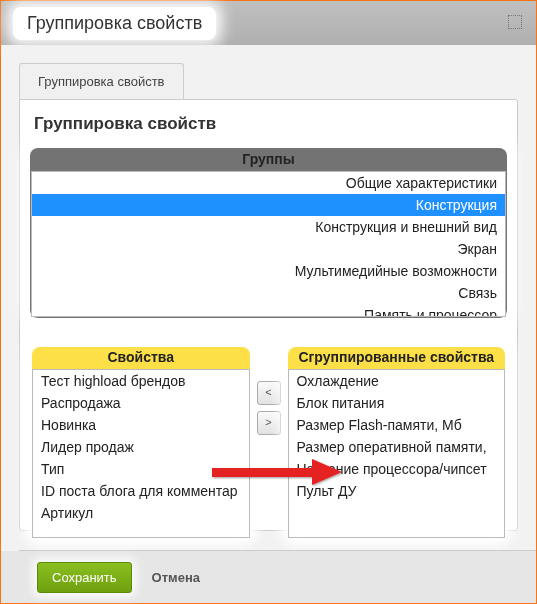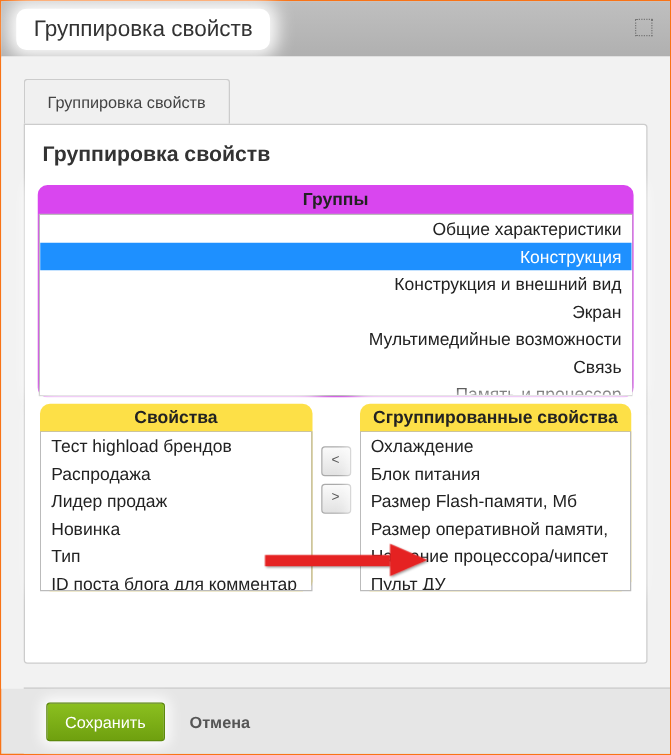--- a/index.html
+++ b/index.html
@@ -77,23 +77,23 @@
     font-size: 17px;
     font-weight: bold;
     color: #333;
     margin: 4px 0 14px 2px;
   }
 
   .groups-block {
     border: 1px solid transparent;
     border-radius: 8px;
     padding: 2px 0 0;
-    margin: 0 -2px 5px;
+    margin: 0 -2px 29px;
     box-shadow: 0 0 12px 8px rgba(255,255,255,1);
-    background: #d946ef;
+    background: #737373;
   }
   .section-label {
     text-align: center;
     font-weight: bold;
     font-size: 14px;
     color: #222;
     margin-bottom: 4px;
   }
   .listbox {
     border: 1px solid #bbb;
@@ -124,21 +124,21 @@
     gap: 6px;
     position: relative;
   }
   .col {
     flex: 1 1 0;
   }
   .col .section-label {
     margin-bottom: 4px;
   }
   .listbox.small {
-    height: 128px;
+    height: 169px;
   }
   .mid-buttons {
     display: flex;
     flex-direction: column;
     gap: 6px;
     padding-top: 34px;
     width: 26px;
     align-items: center;
   }
   .mini-btn {
@@ -240,22 +240,22 @@
           </div>
       </div>
 
       <div class="lower-row">
 
         <div class="col col-glow">
           <div class="section-label">Свойства</div>
           <div class="listbox small" id="props-list">
               <div class="item">Тест highload брендов</div>
               <div class="item">Распродажа</div>
+              <div class="item">Новинка</div>
               <div class="item">Лидер продаж</div>
-              <div class="item">Новинка</div>
               <div class="item">Тип</div>
               <div class="item">ID поста блога для комментар</div>
               <div class="item">Артикул</div>
             </div>
         </div>
 
         <div class="mid-buttons">
           <div class="mini-btn">&lt;</div>
           <div class="mini-btn">&gt;</div>
         </div>

